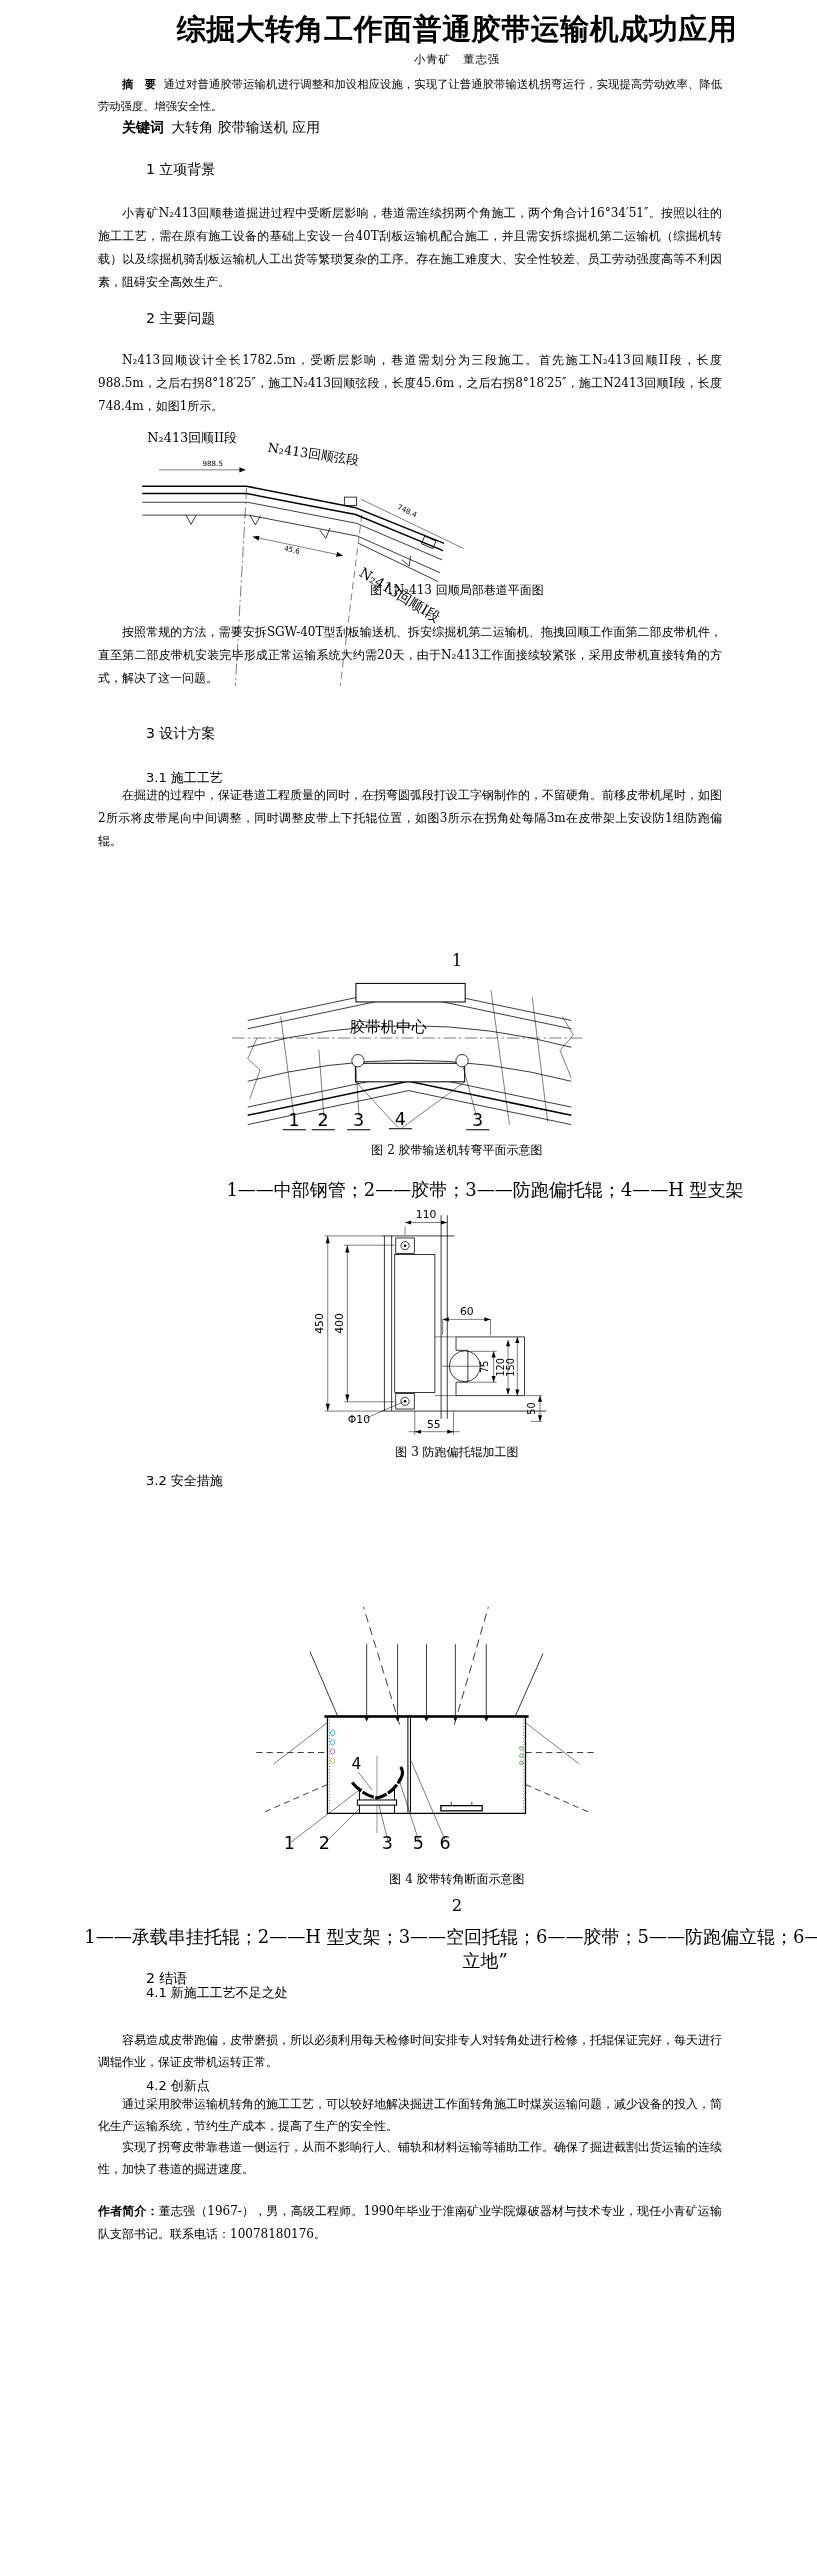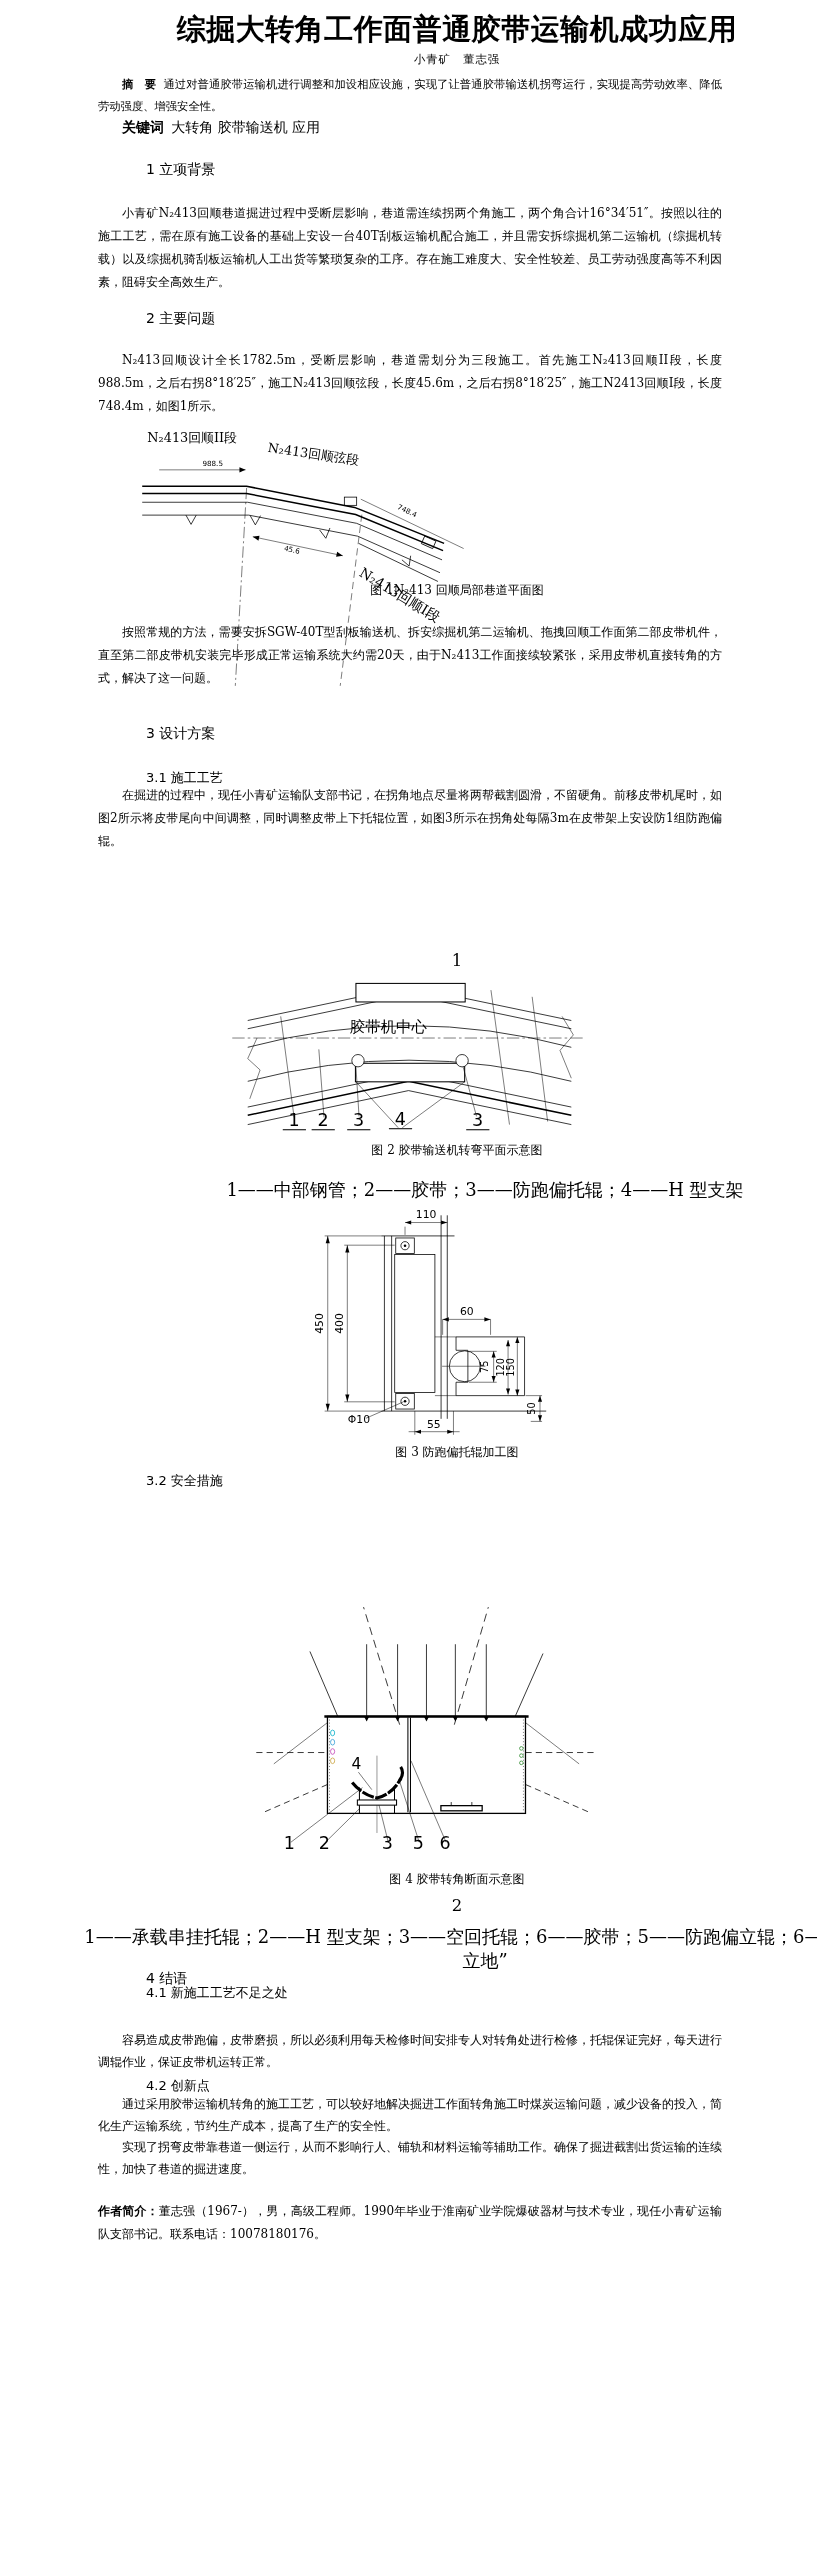--- a/index.html
+++ b/index.html
@@ -87,21 +87,21 @@
     <text x="290" y="252" font-size="14" transform="rotate(12 290 252)">45.6</text>
     <text x="510" y="170" font-size="14" transform="rotate(26 510 170)">748.4</text>
     <text class="cn" x="435" y="300" font-size="27" transform="rotate(31 435 300)">N₂413回顺I段</text>
   </svg>
   <div class="abs centerline caption" style="top:582px">图 1N₂413 回顺局部巷道平面图</div>
 
   <p class="abs bodytext" style="top:621px; margin:0">按照常规的方法，需要安拆SGW-40T型刮板输送机、拆安综掘机第二运输机、拖拽回顺工作面第二部皮带机件，直至第二部皮带机安装完毕形成正常运输系统大约需20天，由于N₂413工作面接续较紧张，采用皮带机直接转角的方式，解决了这一问题。</p>
 
   <div class="abs h-major" style="top:725px">3 设计方案</div>
   <div class="abs h-minor" style="top:769px">3.1  施工工艺</div>
-  <p class="abs bodytext" style="top:784px; margin:0">在掘进的过程中，现任小青矿运输队支部书记，在拐角地点尽量将两帮截割圆滑，不留硬角。前移皮带机尾时，如图2所示将皮带尾向中间调整，同时调整皮带上下托辊位置，如图3所示在拐角处每隔3m在皮带架上安设防1组防跑偏辊。</p>
+  <p class="abs bodytext" style="top:784px; margin:0">在掘进的过程中，保证巷道工程质量的同时，在拐弯圆弧段打设工字钢制作的，不留硬角。前移皮带机尾时，如图2所示将皮带尾向中间调整，同时调整皮带上下托辊位置，如图3所示在拐角处每隔3m在皮带架上安设防1组防跑偏辊。</p>
 
   <div class="abs centerline figlabel" style="top:951px">1</div>
   <svg style="left:223px; top:972px" width="371" height="164" viewBox="0 0 720 318">
     <g stroke="#000" fill="none">
       <polyline points="48,94 360,28 676,94" stroke-width="1.5"></polyline>
       <polyline points="48,110 360,44 676,110" stroke-width="1.5"></polyline>
       <path d="M48,146 Q360,62 676,146" stroke-width="1.5"></path>
       <line x1="18" y1="128" x2="702" y2="128" stroke-width="1" stroke-dasharray="24 6 5 6"></line>
       <path d="M48,212 Q360,130 676,212" stroke-width="1.5"></path>
       <polyline points="48,262 360,196 676,262" stroke-width="1.5"></polyline>
@@ -288,21 +288,21 @@
     <text x="82" y="472" font-size="34" text-anchor="middle">1</text>
     <text x="150" y="472" font-size="34" text-anchor="middle">2</text>
     <text x="272" y="472" font-size="34" text-anchor="middle">3</text>
     <text x="332" y="472" font-size="34" text-anchor="middle">5</text>
     <text x="384" y="472" font-size="34" text-anchor="middle">6</text>
   </svg>
   <div class="abs centerline caption" style="top:1871px">图 4  胶带转角断面示意图</div>
   <div class="abs centerline figlabel" style="top:1896px">2</div>
   <div class="abs centerline legend" style="top:1925px">1——承载串挂托辊；2——H 型支架；3——空回托辊；6——胶带；5——防跑偏立辊；6——“顶天立地”</div>
 
-  <div class="abs h-major" style="top:1970px">4 结语</div>
+  <div class="abs h-major" style="top:1970px">2 结语</div>
   <div class="abs h-minor" style="top:1984px">4.1 新施工工艺不足之处</div>
   <p class="abs bodytext" style="top:2029px; margin:0; line-height:22px">容易造成皮带跑偏，皮带磨损，所以必须利用每天检修时间安排专人对转角处进行检修，托辊保证完好，每天进行调辊作业，保证皮带机运转正常。</p>
   <div class="abs h-minor" style="top:2077px">4.2 创新点</div>
   <p class="abs bodytext" style="top:2094px; margin:0; line-height:21.6px">通过采用胶带运输机转角的施工工艺，可以较好地解决掘进工作面转角施工时煤炭运输问题，减少设备的投入，简化生产运输系统，节约生产成本，提高了生产的安全性。</p>
   <p class="abs bodytext" style="top:2137px; margin:0; line-height:21.6px">实现了拐弯皮带靠巷道一侧运行，从而不影响行人、铺轨和材料运输等辅助工作。确保了掘进截割出货运输的连续性，加快了巷道的掘进速度。</p>
 
   <p class="abs bodytext noindent" style="top:2200px; margin:0; line-height:23px"><b>作者简介：</b><span>董志强（1967-），男，高级工程师。1990年毕业于淮南矿业学院爆破器材与技术专业，现任小青矿运输队支部书记。联系电话：10078180176。</span></p>
 
 </div>
 

